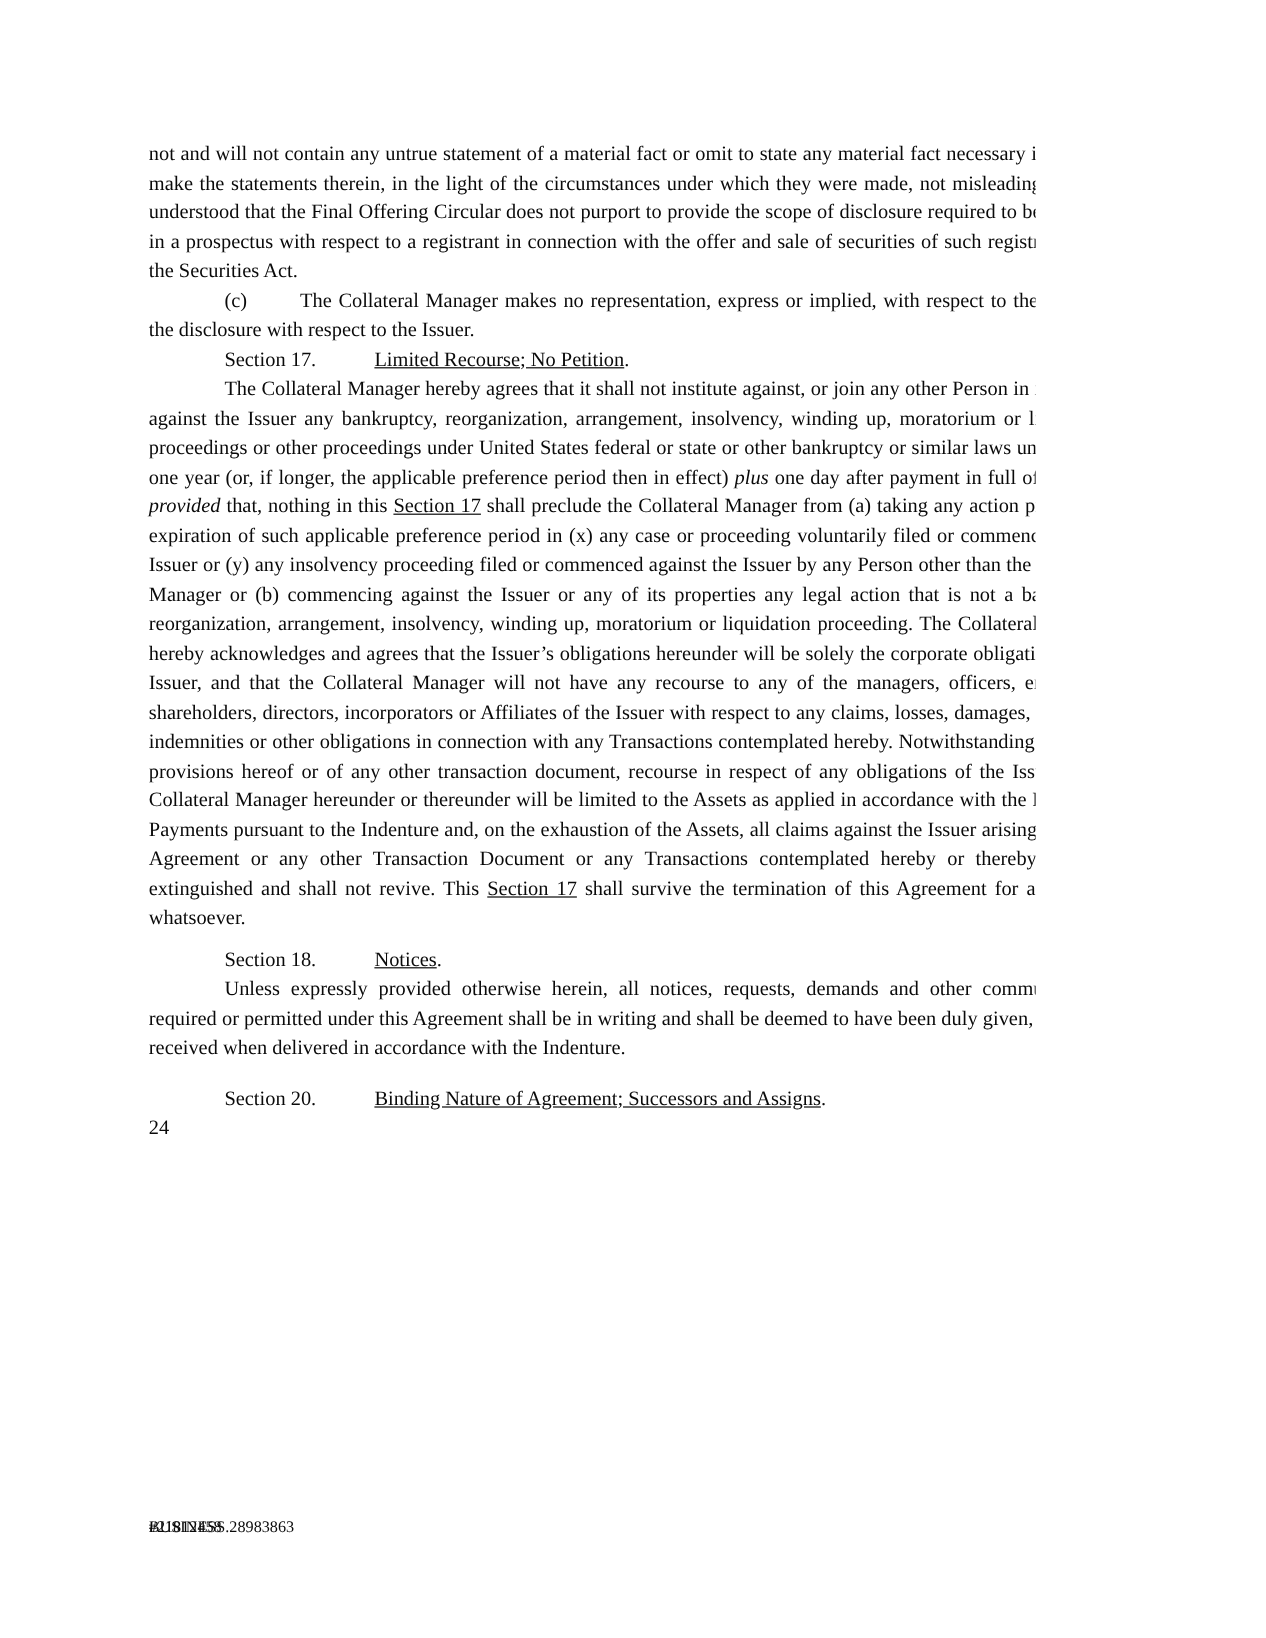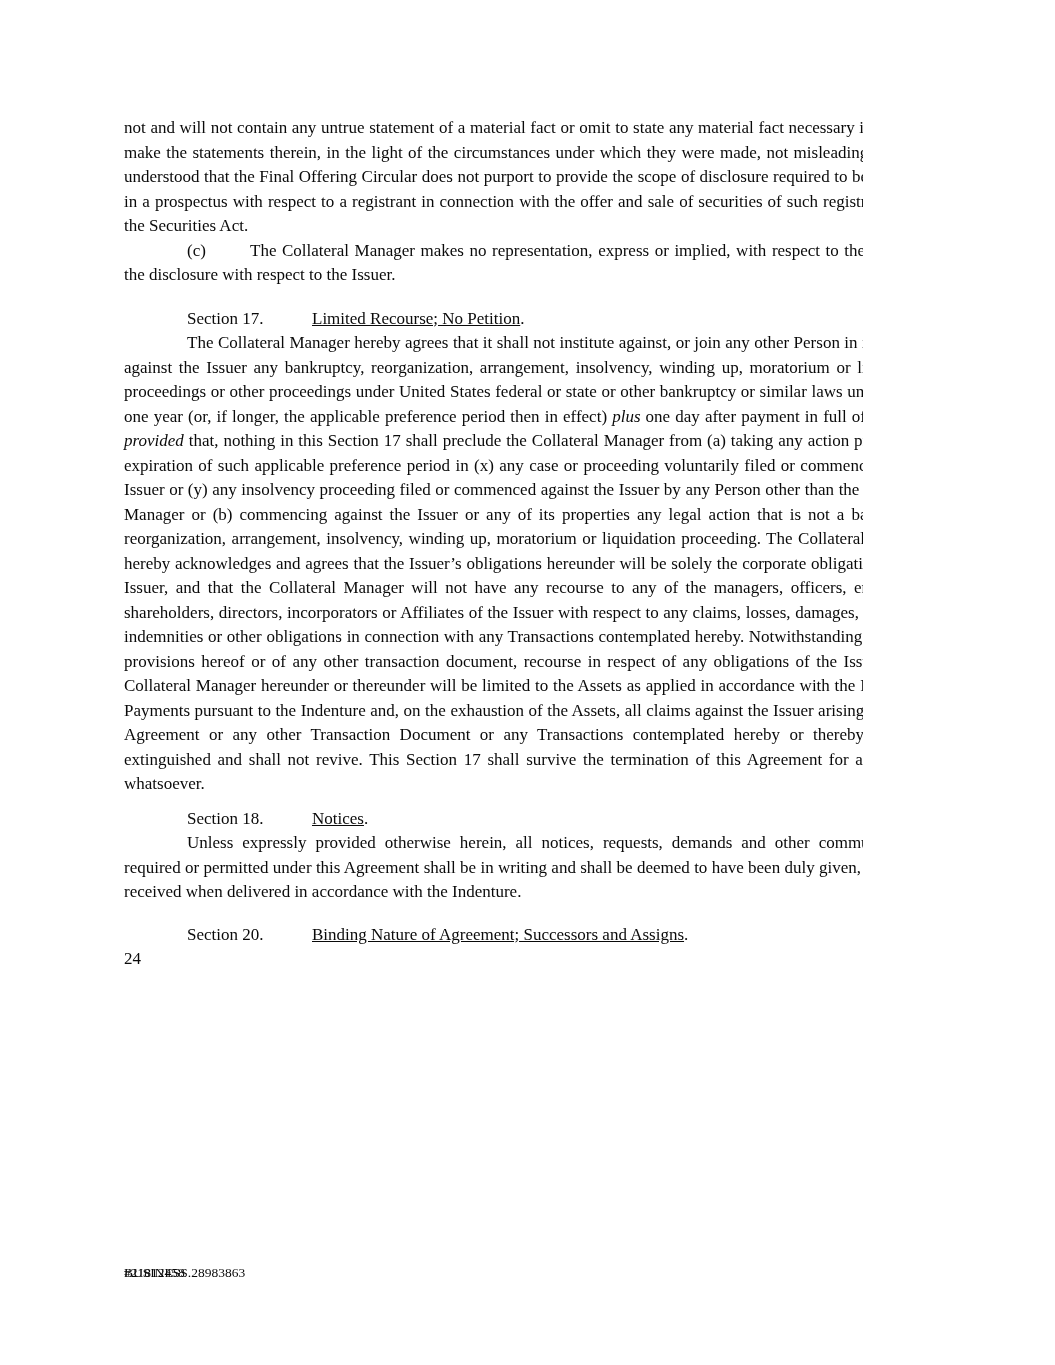--- a/index.html
+++ b/index.html
@@ -21,25 +21,25 @@
   .indent-left { margin-left:63px; }
   .first-indent { text-indent:63px; }
   .sec-heading {
     margin:0 0 0 63px;
     font-size:17px; font-weight:normal;
     text-align:left;
   }
   .sec-label { display:inline-block; width:125px; }
   .sec-title { text-decoration:underline; }
   .seg-i { font-style:italic; }
-  .seg-u { }
+  .seg-u { text-decoration:underline; }
   .seg-tab { display:inline-block; width:63px; text-indent:0; }
   .mt-28 { margin-top:28px; }
   .mt-20 { margin-top:20px; }
-  .mt-19 { margin-top:19px; }
+  .mt-19 { }
   .mt-18 { margin-top:18px; }
   .mt-13 { margin-top:13px; }
   .mt-7  { margin-top:10px; }
   .mt-2  { margin-top:2px; }
   .page-number { text-align:left; }
   .footer {
     position:absolute; left:124px; top:1263px;
     height:20px; font-size:13.5px; line-height:20px;
     text-align:left;
   }

